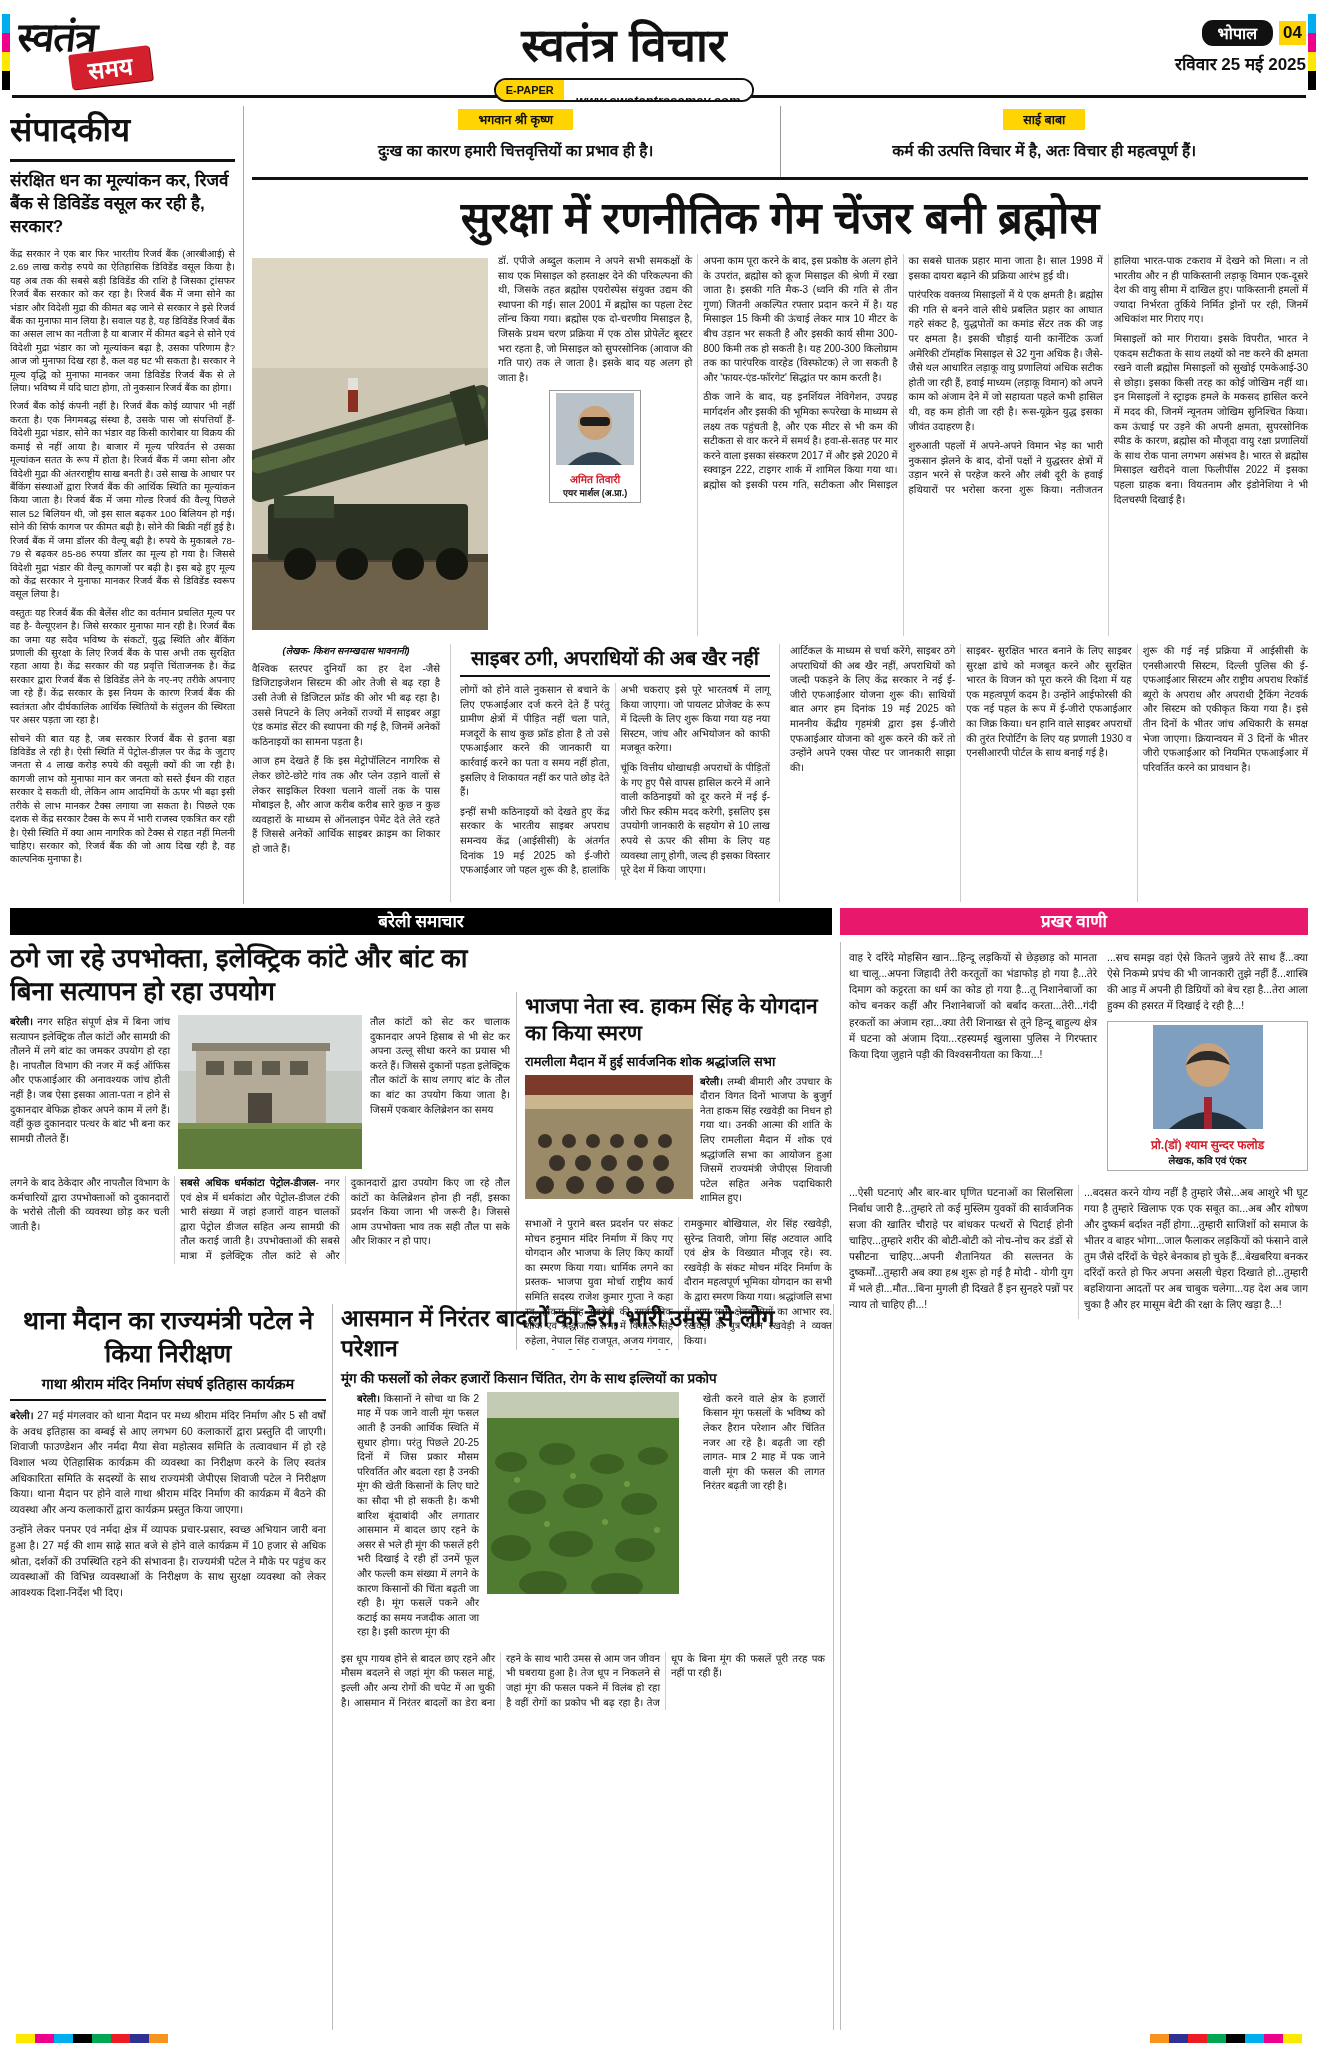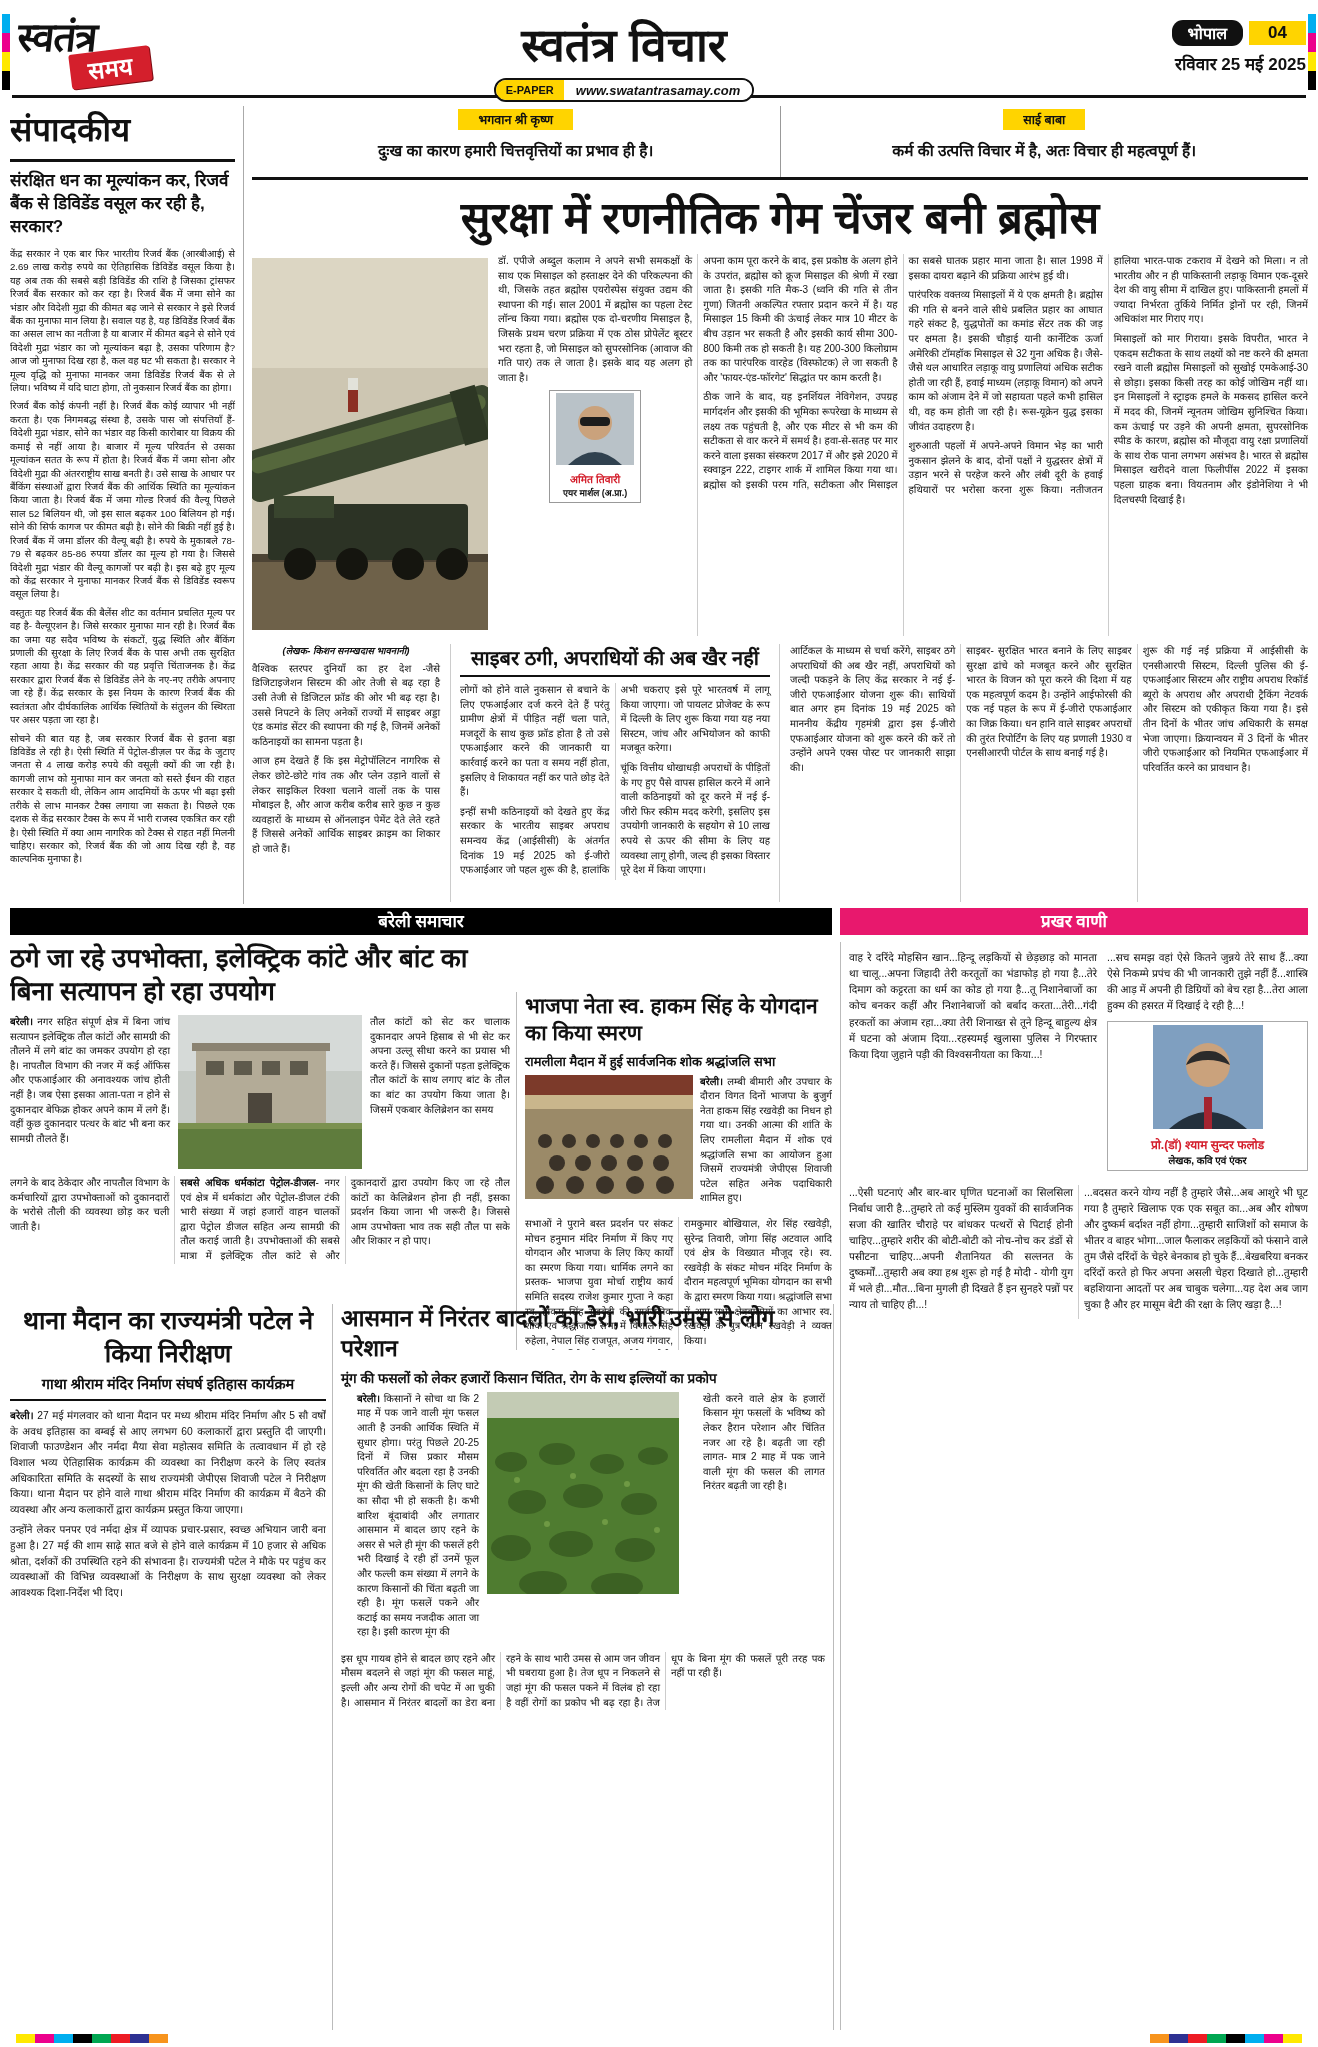--- a/index.html
+++ b/index.html
@@ -25,30 +25,30 @@
     border-bottom:3px solid #111; display:flex; align-items:flex-start; }
   .logo { position:relative; width:200px; height:86px; }
   .logo-top { position:absolute; left:6px; top:2px; font-size:40px; font-weight:800;
     letter-spacing:-1px; transform:skewX(-6deg); }
   .logo-ribbon { position:absolute; left:58px; top:44px; background:#d41f2c; color:#fff;
     font-size:24px; font-weight:800; padding:1px 18px; transform:rotate(-7deg);
     border-radius:3px; box-shadow:1px 1px 0 #7c0d14; }
   .mast-center { flex:1; text-align:center; padding-top:6px; }
   .mast-title { font-size:46px; font-weight:800; letter-spacing:0; }
   .epaper { display:inline-flex; margin-top:4px; border:2px solid #111; border-radius:13px;
-    overflow:hidden; height:24px; align-items:center; }
+    overflow:hidden; height:24px; align-items:flex-start; }
   .ep-label { background:#ffd400; color:#111; font-weight:800; font-size:11px;
     padding:4px 10px; }
   .ep-url { background:#fff; color:#111; font-weight:700; font-size:13px; padding:13px 12px;font-style:italic; }
   .mast-right { width:270px; text-align:right; padding-top:14px; }
   .edition-row { display:flex; justify-content:flex-end; align-items:center; gap:6px; }
   .city-pill { background:#111; color:#fff; font-weight:800; font-size:16px;
     padding:2px 16px; border-radius:11px; }
   .page-num { background:#ffd400; color:#111; font-weight:800; font-size:17px;
-    padding:2px 19px; }
+    padding:2px 4px; }
   .date { font-weight:800; font-size:17px; margin-top:6px; }
 
   
   .quotes { position:absolute; left:252px; top:106px; width:1056px; height:74px;
     border-bottom:3px solid #111; display:flex; }
   .quote { flex:1; text-align:center; padding-top:3px; }
   .quote + .quote { border-left:1px solid #999; }
   .q-label { display:inline-block; background:#ffd400; font-weight:800; font-size:12.5px;
     padding:2px 20px; }
   .q-text { font-weight:800; font-size:15.5px; margin-top:9px; padding:0 30px; }

